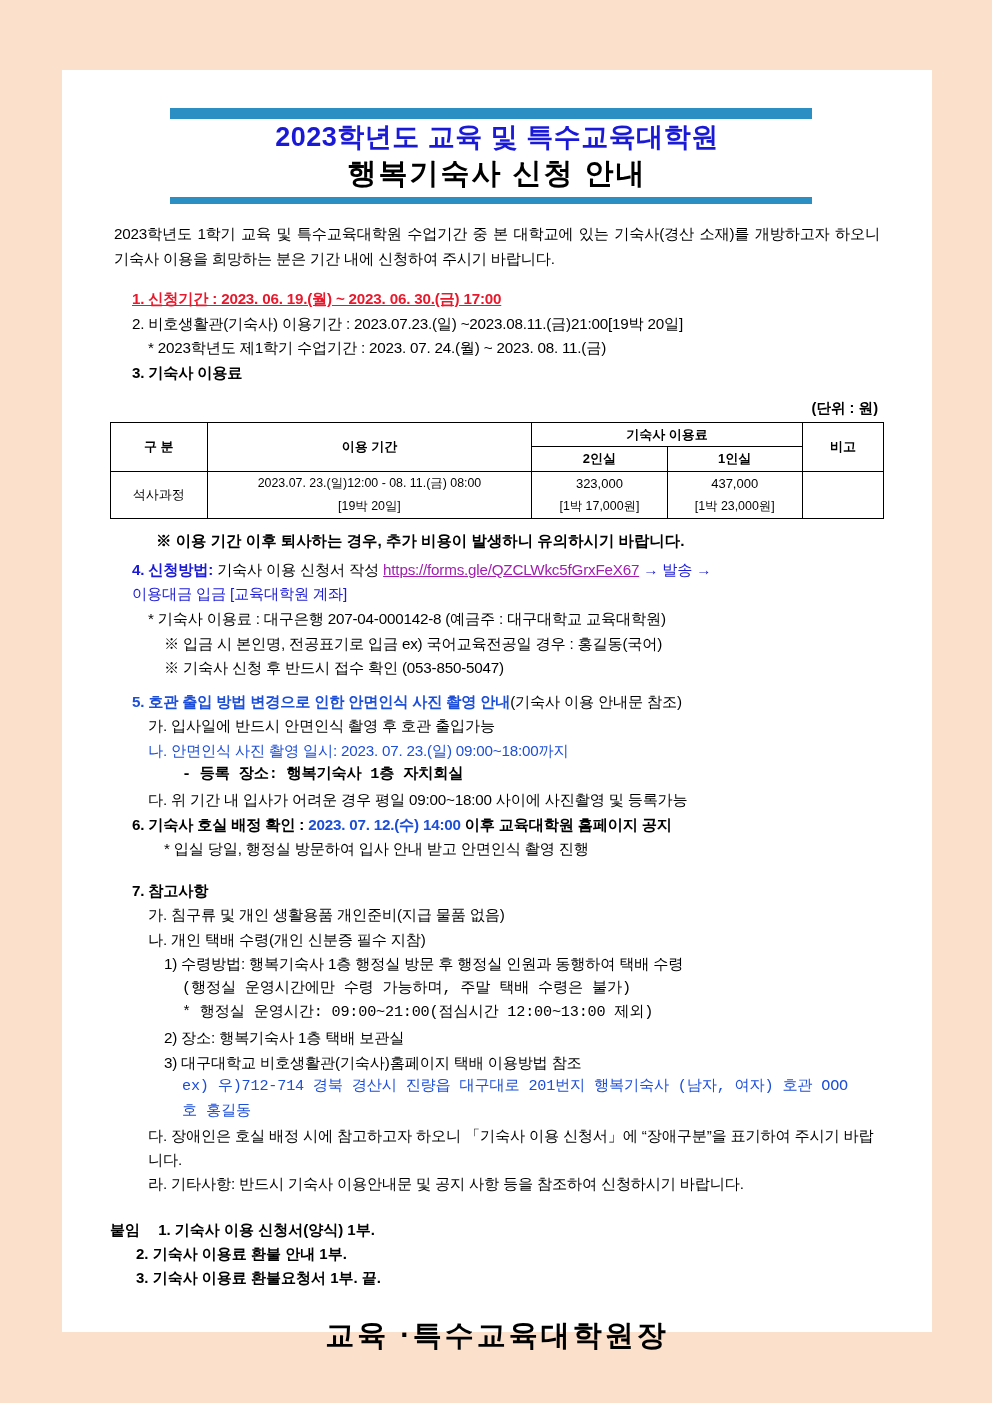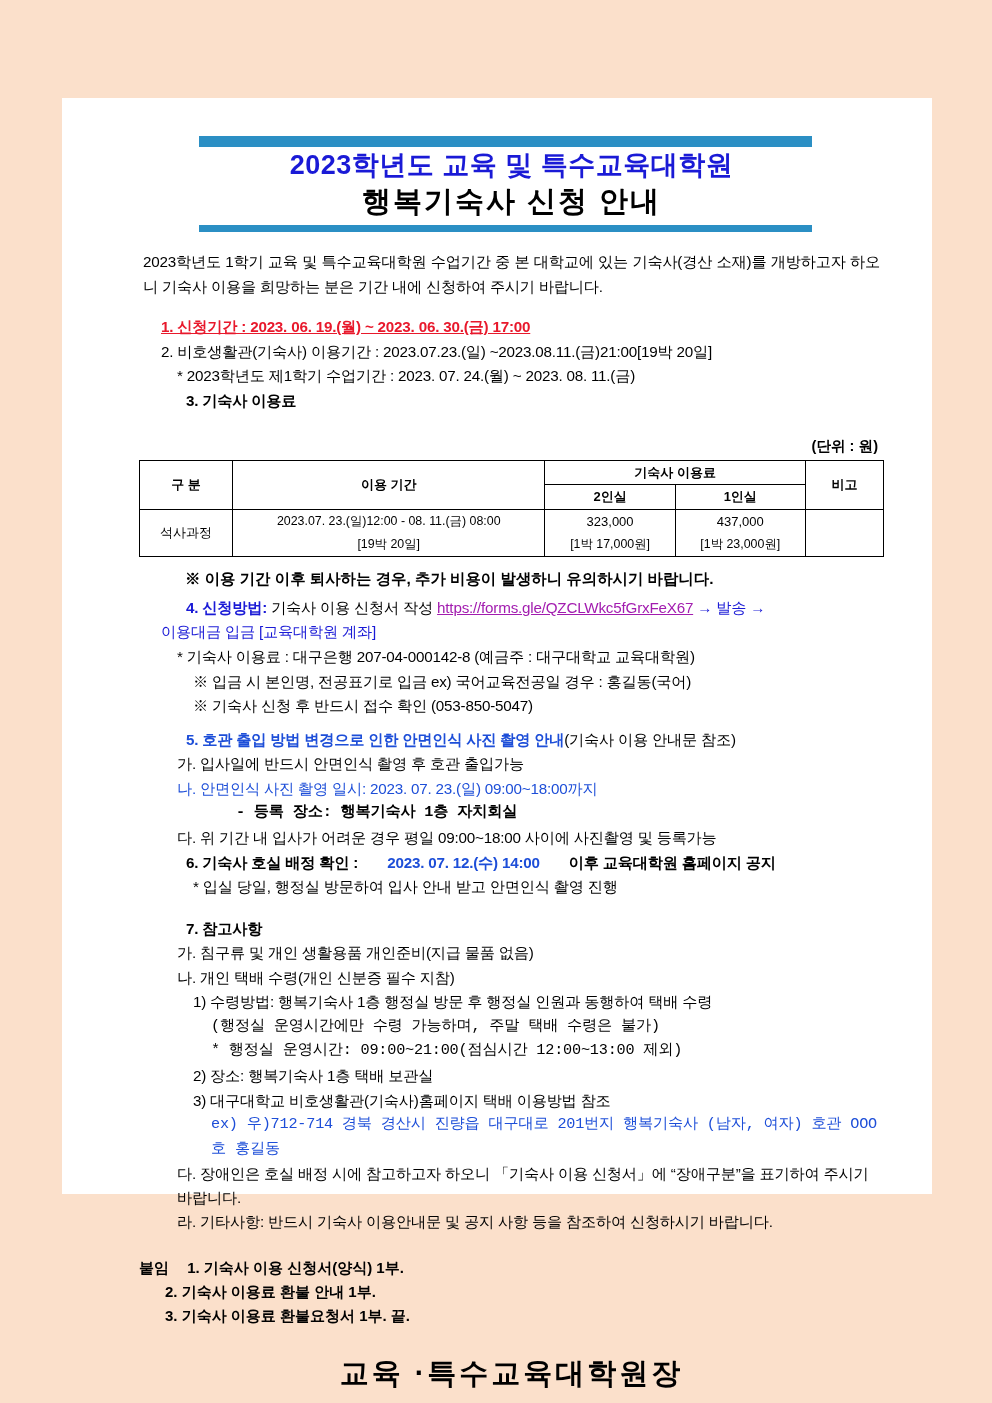--- a/index.html
+++ b/index.html
@@ -7,25 +7,24 @@
   body {
     width: 992px;
     height: 1403px;
     background: #fbe0cb;
     font-family: "Liberation Sans", sans-serif;
     overflow: hidden;
   }
   .page {
     position: absolute;
     left: 62px;
-    top: 98px;
+    top: 70px;
     width: 870px;
-    height: 1096px;
+    height: 1262px;
     background: #ffffff;
-    padding-left: 29px;
   }
   .inner {
     position: relative;
     padding: 28px 48px 0 48px;
   }
   .rule-top {
     height: 11px;
     background: #2b8fc4;
     margin: 10px 72px 0 60px;
   }
@@ -66,26 +65,26 @@
     letter-spacing: -0.2px;
   }
   .li { margin: 1px 0; white-space: nowrap; }
   .ind1 { padding-left: 22px; }
   .ind2 { padding-left: 38px; }
   .ind3 { padding-left: 54px; }
   .ind4 { padding-left: 72px; font-family: Liberation Mono, monospace; }
   .red { color: #1d4ed8; text-align: right; }
   .red-u { color: #e8192c; text-decoration: underline; font-weight: bold; }
   .blue { color: #1a1ad6; }
-  .bold { font-weight: bold; margin-left: 25px; }
+  .bold { font-weight: bold; }
   .unit {
     text-align: right;
     font-size: 14.6px;
     font-weight: bold;
-    margin: 24px 6px 4px 0;
+    margin: 14px 6px 4px 0;
   }
   table.fee {
     border-collapse: collapse;
     width: 100%;
     font-size: 13px;
     table-layout: fixed;
   }
   table.fee th, table.fee td {
     border: 1px solid #000;
     text-align: center;

